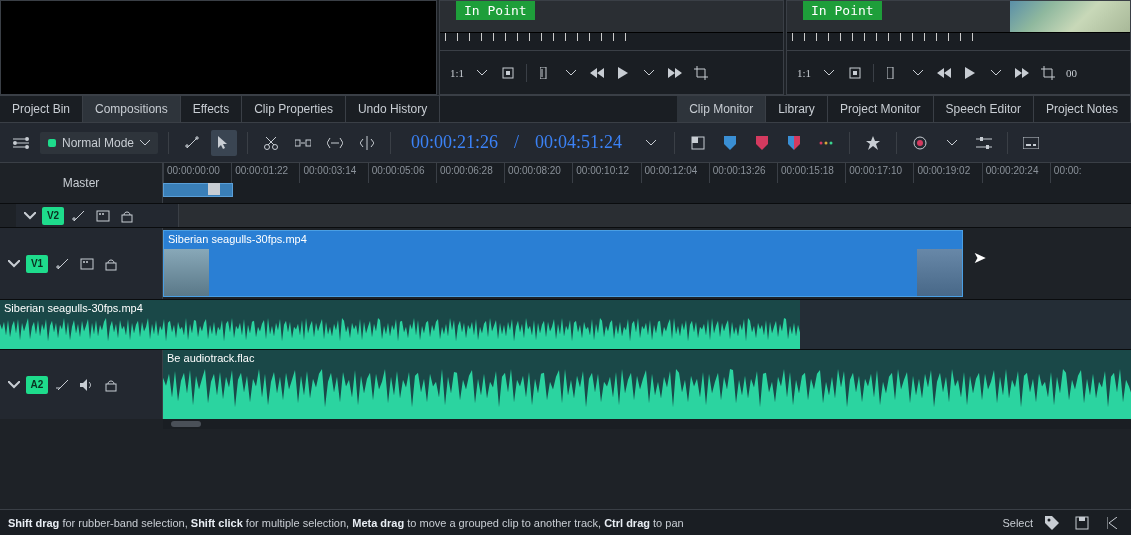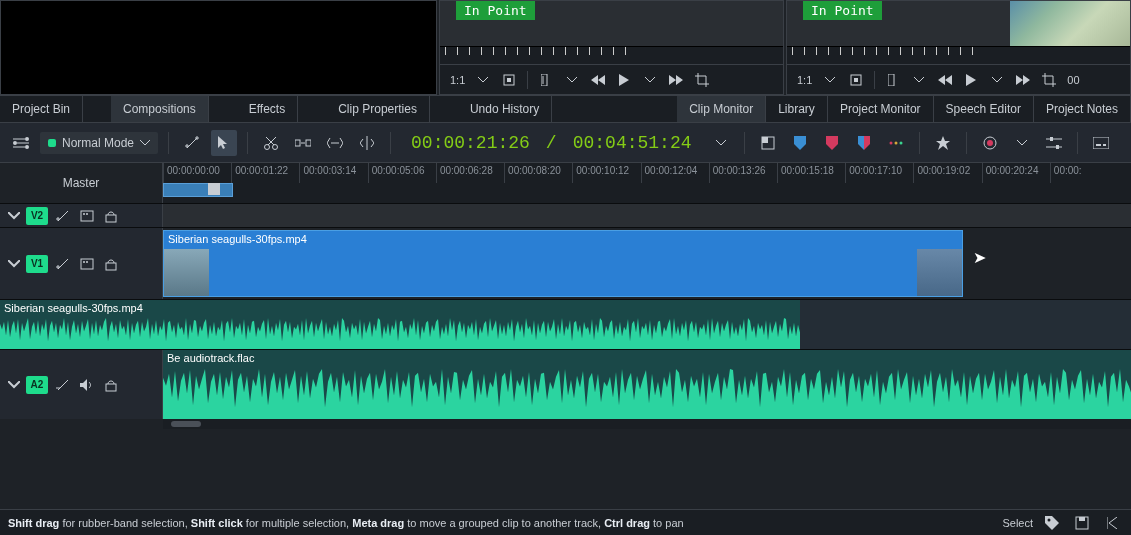--- a/index.html
+++ b/index.html
@@ -4,58 +4,58 @@
 <style>
 * { box-sizing: border-box; margin: 0; padding: 0; }
 body { background: #1e2227; color: #c8cdd3; font-family: "Segoe UI", Arial, sans-serif; font-size: 12px; width: 1131px; height: 535px; overflow: hidden; display: flex; flex-direction: column; }
 .top-row { display: flex; height: 95px; }
 .preview-left { width: 437px; background: #000; border: 1px solid #3a3f46; }
 .monitor { flex: 1; border: 1px solid #3a3f46; margin-left: 2px; display: flex; flex-direction: column; background: #1a1e23; }
 .monitor-thumb { flex: 1; background: #2a2e33; position: relative; }
 .in-badge { position: absolute; left: 16px; top: 0; background: #1e9e3a; color: #fff; padding: 2px 8px; font-family: monospace; font-size: 13px; }
 .monitor-ruler { height: 18px; background: #1a1e23; border-top: 1px solid #000; position: relative; }
 .monitor-ruler::before { content: ""; position: absolute; left: 5px; top: 0; width: 1px; height: 8px; background: #ccc; box-shadow: 12px 0 #ccc, 24px 0 #ccc, 36px 0 #ccc, 48px 0 #ccc, 60px 0 #ccc, 72px 0 #ccc, 84px 0 #ccc, 96px 0 #ccc, 108px 0 #ccc, 120px 0 #ccc, 132px 0 #ccc, 144px 0 #ccc, 156px 0 #ccc, 168px 0 #ccc, 180px 0 #ccc; }
-.monitor-ctrl { height: 30px; display: flex; align-items: center; gap: 2px; padding: 0 6px; border-top: 1px solid #3a3f46; }
+.monitor-ctrl { height: 44px; display: flex; align-items: center; gap: 2px; padding: 0 6px; border-top: 1px solid #3a3f46; font-family: Liberation Serif, serif; }
 .m-btn { width: 24px; height: 24px; display: flex; align-items: center; justify-content: center; color: #c8cdd3; cursor: pointer; }
 .m-text { font-size: 11px; padding: 0 4px; }
 .m-sep { width: 1px; height: 18px; background: #3a3f46; margin: 0 4px; }
 .thumb-decor { position: absolute; right: 0; top: 0; width: 120px; height: 100%; background: linear-gradient(135deg, #5a8fa8 0%, #8fb89e 30%, #c8d8b8 60%, #a8b898 100%); }
 
 .tabs-row { display: flex; background: #1a1e23; border-top: 1px solid #3a3f46; border-bottom: 1px solid #3a3f46; height: 28px; }
-.tabs-left { display: flex; flex: 1; gap: 28px; }
+.tabs-left { display: flex; flex: 1; }
 .tabs-mid { display: flex; margin-left: 60px; }
 .tabs-right { display: flex; margin-left: auto; align-items: center; }
 .tab { padding: 6px 12px; border-right: 1px solid #3a3f46; cursor: pointer; font-size: 12px; }
 .tab.active { background: #2e343b; }
 
 .toolbar { display: flex; align-items: center; height: 40px; padding: 0 8px; gap: 6px; border-bottom: 1px solid #3a3f46; background: #232830; }
 .tb-btn { width: 26px; height: 26px; display: flex; align-items: center; justify-content: center; cursor: pointer; color: #c8cdd3; border-radius: 2px; }
 .tb-btn.active { background: #3a4552; }
 .tb-sep { width: 1px; height: 22px; background: #3a3f46; margin: 0 4px; }
 .mode-sel { display: flex; align-items: center; background: #2e343b; padding: 4px 8px; border-radius: 2px; gap: 6px; cursor: pointer; }
 .mode-dot { width: 8px; height: 8px; background: #1edc8c; border-radius: 2px; }
-.timecode { font-family: Liberation Mono, monospace; font-size: 18px; color: #84cc16; padding: 0 10px; }
+.timecode { font-family: Liberation Serif, serif; font-size: 18px; color: #3b82f6; padding: 0 10px; }
 
 .timeline-wrap { flex: 1; display: flex; flex-direction: column; overflow: hidden; }
 .ruler-row { display: flex; height: 40px; }
 .master-cell { width: 163px; display: flex; align-items: center; justify-content: center; border-right: 1px solid #3a3f46; font-size: 12px; }
 .ruler { flex: 1; position: relative; background: #1a1e23; }
 .ruler-ticks { display: flex; position: absolute; top: 0; left: 0; right: 13px; height: 20px; }
 .tick { flex: 1; font-size: 10px; color: #8a9199; border-left: 1px solid #3a3f46; padding-left: 3px; padding-top: 2px; white-space: nowrap; }
 .zone-bar { position: absolute; top: 20px; left: 0; width: 70px; height: 14px; background: #3a7fb8; border: 1px solid #5a9fd8; }
 .playhead { position: absolute; top: 20px; left: 45px; width: 12px; height: 12px; background: #c8cdd3; }
 
 .track-row { display: flex; border-top: 1px solid #0a0c0e; }
 .track-head { width: 163px; display: flex; align-items: center; gap: 6px; padding: 0 8px; border-right: 1px solid #3a3f46; background: #232830; }
 .chev { cursor: pointer; color: #c8cdd3; }
 .track-label { width: 22px; height: 18px; background: #1edc8c; color: #0a3020; font-size: 10px; font-weight: bold; display: flex; align-items: center; justify-content: center; border-radius: 2px; cursor: pointer; }
 .track-label.aud { background: #1edc8c; }
 .head-ico { width: 18px; height: 18px; display: flex; align-items: center; justify-content: center; cursor: pointer; }
 .track-body { flex: 1; position: relative; background: #1e2227; }
-.v2 { height: 24px; }
+.v2 { height: 24px; padding-left: 16px; }
 .v2 .track-body { background: #2a2e33; }
 .v1 { height: 72px; }
 .v1 .track-body { background: #1e2227; }
 .a1 { height: 50px; }
 .a1 .track-body { background: #242d36; }
 .a2 { height: 70px; }
 .a2 .track-body { background: #1e2227; }
 
 .video-clip { position: absolute; left: 0; top: 2px; bottom: 2px; width: 800px; background: #2a7fd4; border: 1px solid #4a9fe4; }
 .clip-title { font-size: 11px; color: #fff; padding: 2px 4px; }

